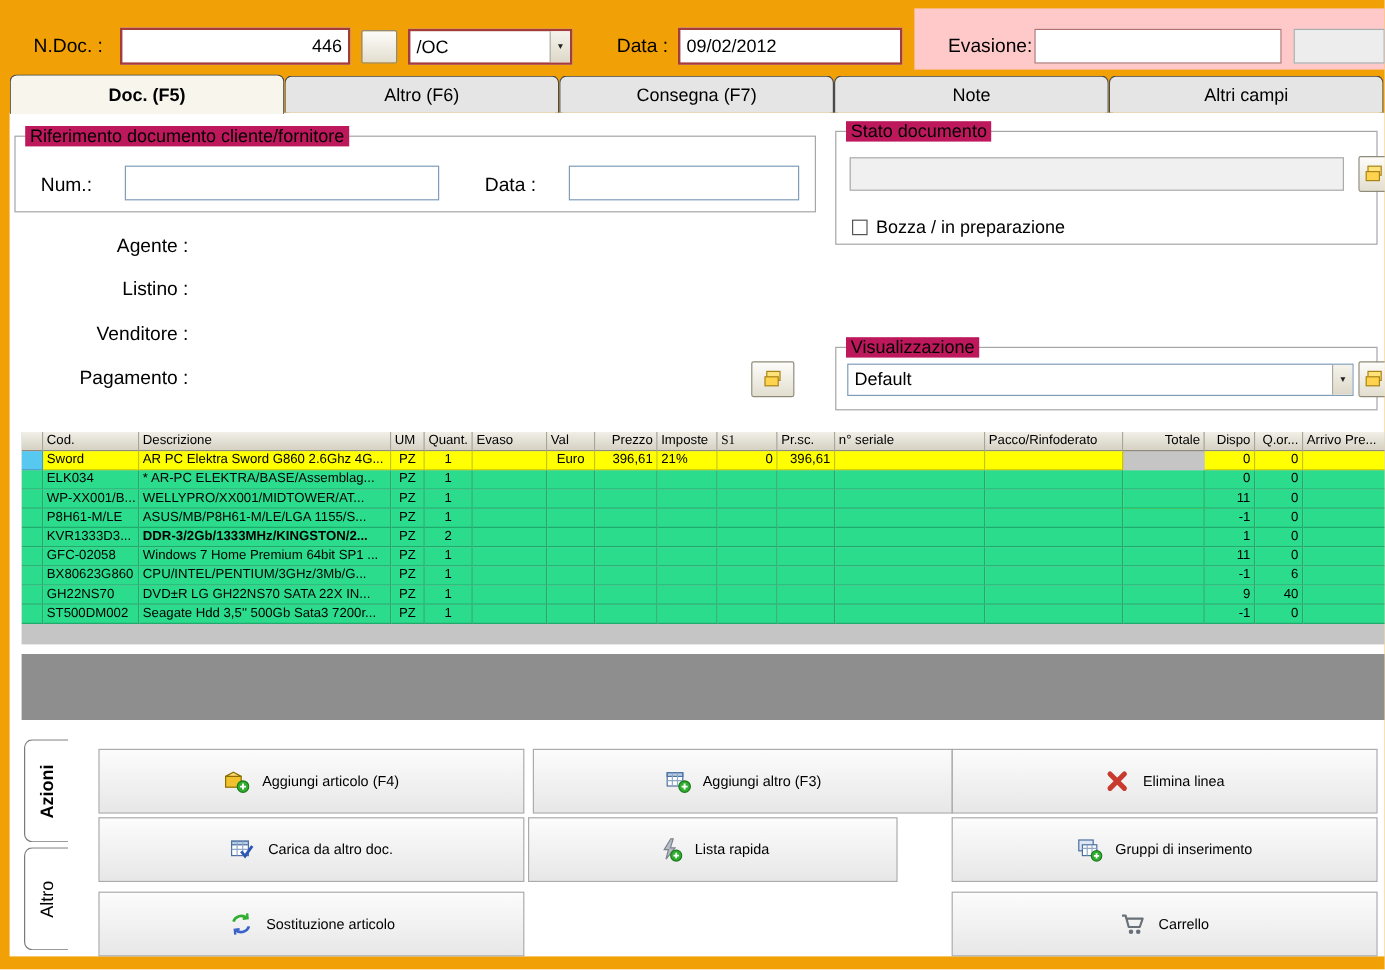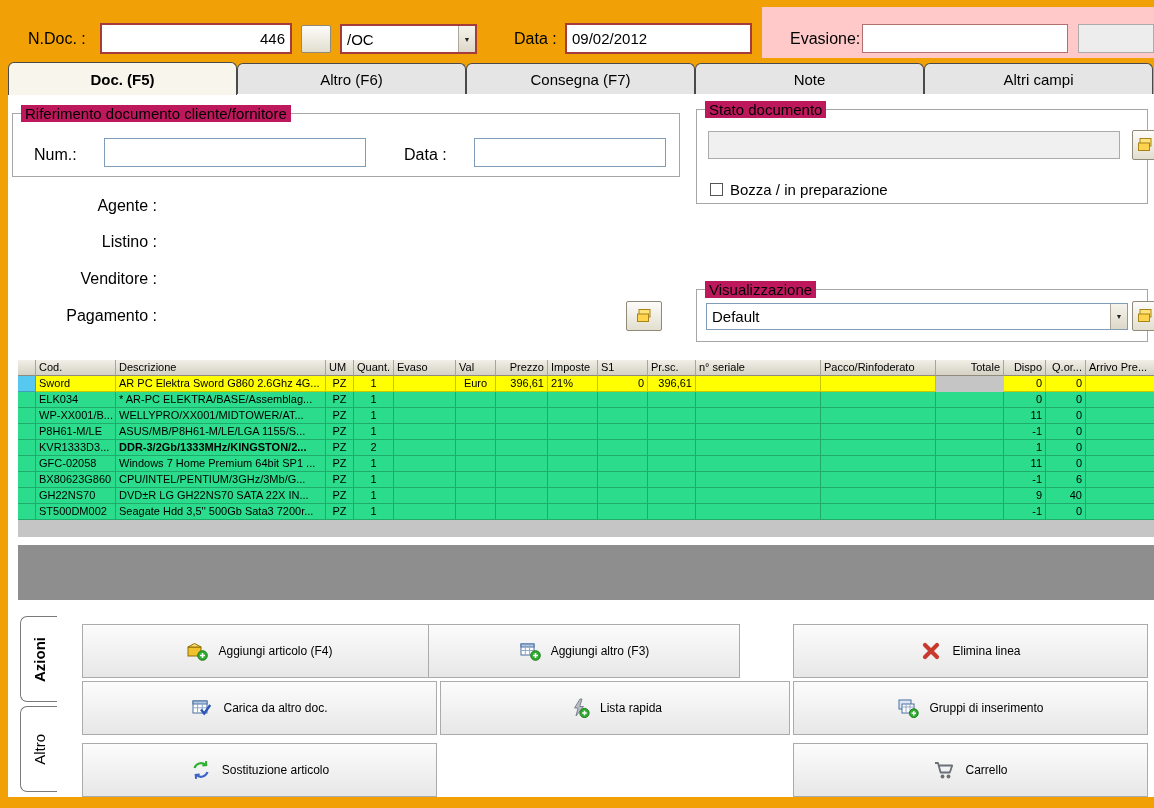--- a/index.html
+++ b/index.html
@@ -165,21 +165,21 @@
       <div class="g-row">
         <div class="g-h al-l" style="width: 18px;"></div>
         <div class="g-h al-l" style="width: 80px;">Cod.</div>
         <div class="g-h al-l" style="width: 210px;">Descrizione</div>
         <div class="g-h al-l" style="width: 28px;">UM</div>
         <div class="g-h al-l" style="width: 40px;">Quant.</div>
         <div class="g-h al-l" style="width: 62px;">Evaso</div>
         <div class="g-h al-l" style="width: 40px;">Val</div>
         <div class="g-h al-r" style="width: 52px;">Prezzo</div>
         <div class="g-h al-l" style="width: 50px;">Imposte</div>
-        <div class="g-h al-l" style="width: 50px;">S1</div>
+        <div class="g-h al-l" style="width: 50px; font-family: Liberation Serif, serif;">S1</div>
         <div class="g-h al-l" style="width: 48px;">Pr.sc.</div>
         <div class="g-h al-l" style="width: 125px;">n° seriale</div>
         <div class="g-h al-l" style="width: 115px;">Pacco/Rinfoderato</div>
         <div class="g-h al-r" style="width: 68px;">Totale</div>
         <div class="g-h al-r" style="width: 42px;">Dispo</div>
         <div class="g-h al-r" style="width: 40px;">Q.or...</div>
         <div class="g-h al-l" style="width: 70px;">Arrivo Pre...</div>
       </div>
       <div class="g-row row-y">
         <div class="g-c g-m al-l" style="width: 18px;"></div>
@@ -366,21 +366,21 @@
   <div class="abtn" style="left:82px;top:624px;width:355px">
     <svg width="22" height="22" viewBox="0 0 22 22">
       <rect x="2" y="7" width="13" height="9" fill="#F2C12E" stroke="#8E6E00"></rect>
       <path d="M2 7 L8.5 3.5 L15 7 Z" fill="#FFDE7A" stroke="#8E6E00"></path>
       <circle cx="16.5" cy="15.5" r="4.8" fill="#2FAE2F" stroke="#1C7A1C"></circle>
       <path d="M16.5 13 v5 M14 15.5 h5" stroke="#FFFFFF" stroke-width="1.6"></path>
     </svg>
     <span>Aggiungi articolo (F4)</span>
   </div>
 
-  <div class="abtn" style="left:428px;top:624px;width:312px">
+  <div class="abtn" style="left:444px;top:624px;width:350px">
     <svg width="22" height="22" viewBox="0 0 22 22">
       <rect x="2" y="4" width="13" height="11" fill="#FFFFFF" stroke="#4A6FA0"></rect>
       <rect x="2" y="4" width="13" height="3" fill="#B9CDE5" stroke="#4A6FA0"></rect>
       <path d="M6.3 4 v11 M10.6 4 v11 M2 10.5 h13" stroke="#8FA8C8"></path>
       <circle cx="16.5" cy="15.5" r="4.8" fill="#2FAE2F" stroke="#1C7A1C"></circle>
       <path d="M16.5 13 v5 M14 15.5 h5" stroke="#fff" stroke-width="1.6"></path>
     </svg>
     <span>Aggiungi altro (F3)</span>
   </div>
 
@@ -394,21 +394,21 @@
   <div class="abtn" style="left:82px;top:681px;width:355px">
     <svg width="22" height="22" viewBox="0 0 22 22">
       <rect x="2" y="4" width="14" height="12" fill="#fff" stroke="#4A6FA0"></rect>
       <rect x="2" y="4" width="14" height="3" fill="#B9CDE5" stroke="#4A6FA0"></rect>
       <path d="M6.6 4 v12 M11.3 4 v12 M2 10.8 h14" stroke="#8FA8C8"></path>
       <path d="M10 12.5 l3.2 4 l6 -8.5" fill="none" stroke="#2B56B8" stroke-width="2.4"></path>
     </svg>
     <span>Carica da altro doc.</span>
   </div>
 
-  <div class="abtn" style="left:440px;top:681px;width:350px">
+  <div class="abtn" style="left:440px;top:681px;width:308px">
     <svg width="22" height="22" viewBox="0 0 22 22">
       <path d="M12 2 L6.5 11 h3.5 L8 19 L15.5 9.5 h-3.8 L14 2 Z" fill="#B9BEC6" stroke="#7D838D"></path>
       <circle cx="16.5" cy="16" r="4.6" fill="#2FAE2F" stroke="#1C7A1C"></circle>
       <path d="M16.5 13.7 v4.6 M14.2 16 h4.6" stroke="#fff" stroke-width="1.5"></path>
     </svg>
     <span>Lista rapida</span>
   </div>
 
   <div class="abtn" style="left:793px;top:681px;width:355px">
     <svg width="22" height="22" viewBox="0 0 22 22">

